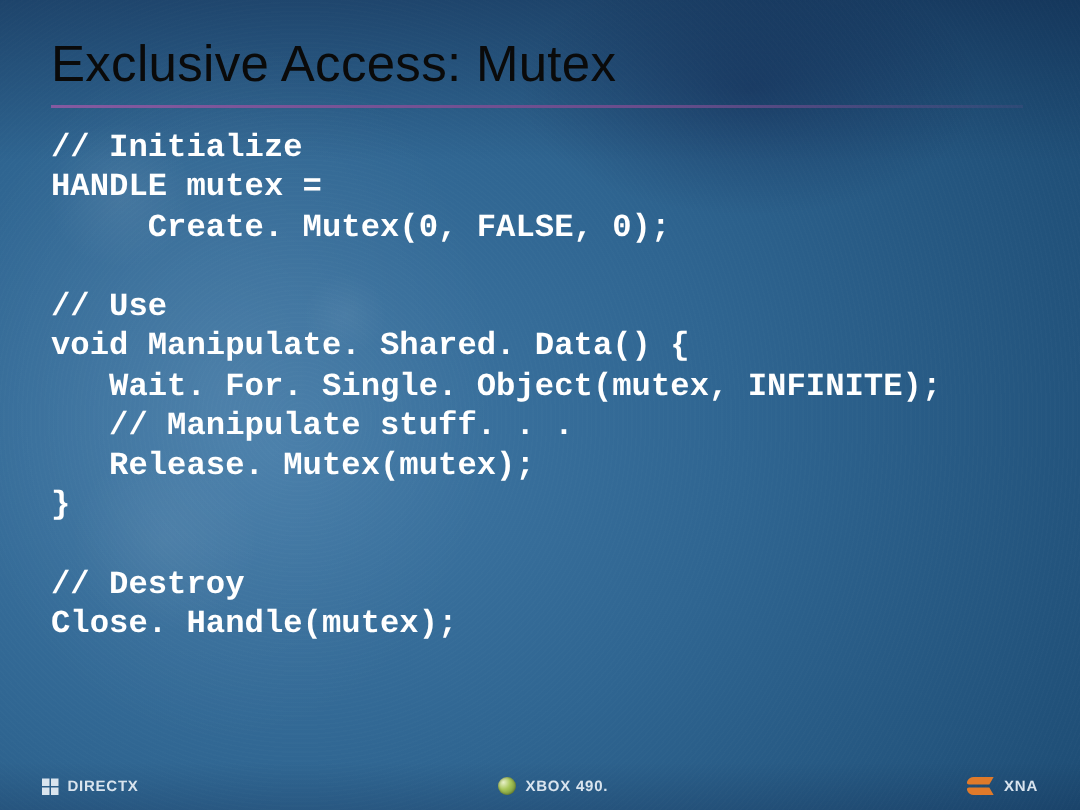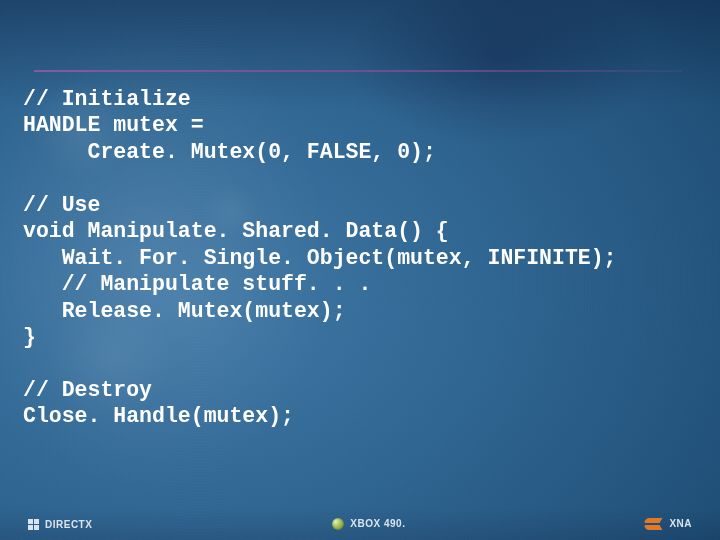--- a/index.html
+++ b/index.html
@@ -8,35 +8,36 @@
  radial-gradient(ellipse 260px 340px at 150px 260px,rgba(255,255,255,.08) 0%,rgba(255,255,255,.03) 40%,transparent 70%),
  radial-gradient(ellipse 220px 120px at 500px 60px,rgba(0,0,40,.25) 0%,transparent 70%),
  radial-gradient(circle 70px at 80px 130px,rgba(255,255,255,.07) 0%,transparent 70%),
  radial-gradient(circle 90px at 110px 360px,rgba(255,255,255,.06) 0%,transparent 70%),
  radial-gradient(circle 40px at 230px 210px,rgba(255,255,255,.05) 0%,transparent 70%),
  linear-gradient(180deg,rgba(0,0,30,.25) 0%,transparent 20%),
  repeating-radial-gradient(circle at 200px 280px,transparent 0 2px,rgba(255,255,255,.013) 2px 3px);
  mix-blend-mode:normal}
 .title{position:absolute;left:34px;top:24px;font-size:34px;font-weight:400;color:#0a0a0a;letter-spacing:.2px}
 .rule{position:absolute;left:34px;top:70px;width:648px;height:2px;background:linear-gradient(90deg,#855aa0 0%,#6a4d8c 60%,rgba(106,77,140,.2) 100%)}
-.code{position:absolute;left:23px;top:86px;width:660px;font-family:"Courier New",Courier,monospace;font-size:21.5px;line-height:1.23;font-weight:bold;color:#fff;white-space:pre}
+.code{position:absolute;left:34px;top:86px;width:660px;font-family:"Courier New",Courier,monospace;font-size:21.5px;line-height:1.23;font-weight:bold;color:#fff;white-space:pre}
 .footer{position:absolute;left:0;bottom:0;width:720px;height:32px;background:linear-gradient(180deg,rgba(0,0,0,0) 0%,rgba(0,0,30,.12) 100%);display:flex;align-items:center;justify-content:space-between;padding:0 28px;box-sizing:border-box}
-.brand{display:flex;align-items:flex-start;gap:6px;font-size:10px;font-weight:bold;letter-spacing:.5px;color:#d9e4ee}
+.brand{display:flex;align-items:center;gap:6px;font-size:10px;font-weight:bold;letter-spacing:.5px;color:#d9e4ee}
 .brand .sq{display:grid;grid-template-columns:5px 5px;grid-template-rows:5px 5px;gap:1px}
 .brand .sq span{background:#d9e4ee}
 .sphere{width:12px;height:12px;border-radius:50%;background:radial-gradient(circle at 30% 30%,#e8f0c8 0%,#a9c75a 40%,#5d7b28 100%);box-shadow:0 0 2px rgba(0,0,0,.4) inset}
 .xna-wing{display:inline-block;width:18px;height:12px;position:relative}
 .xna-wing::before,.xna-wing::after{content:"";position:absolute;width:16px;height:5px;background:#e07a2a;border-radius:3px 0 0 3px}
 .xna-wing::before{top:0;transform:skewX(-30deg)}
 .xna-wing::after{bottom:0;transform:skewX(30deg)}
 </style>
 </head>
 <body>
 <div class="slide">
  <div class="texture"></div>
+ <div class="title">Exclusive Access: Mutex</div>
  <div class="rule"></div>
  <div class="code">// Initialize
 HANDLE mutex =
      Create. Mutex(0, FALSE, 0);
 
 // Use
 void Manipulate. Shared. Data() {
    Wait. For. Single. Object(mutex, INFINITE);
    // Manipulate stuff. . .
    Release. Mutex(mutex);

